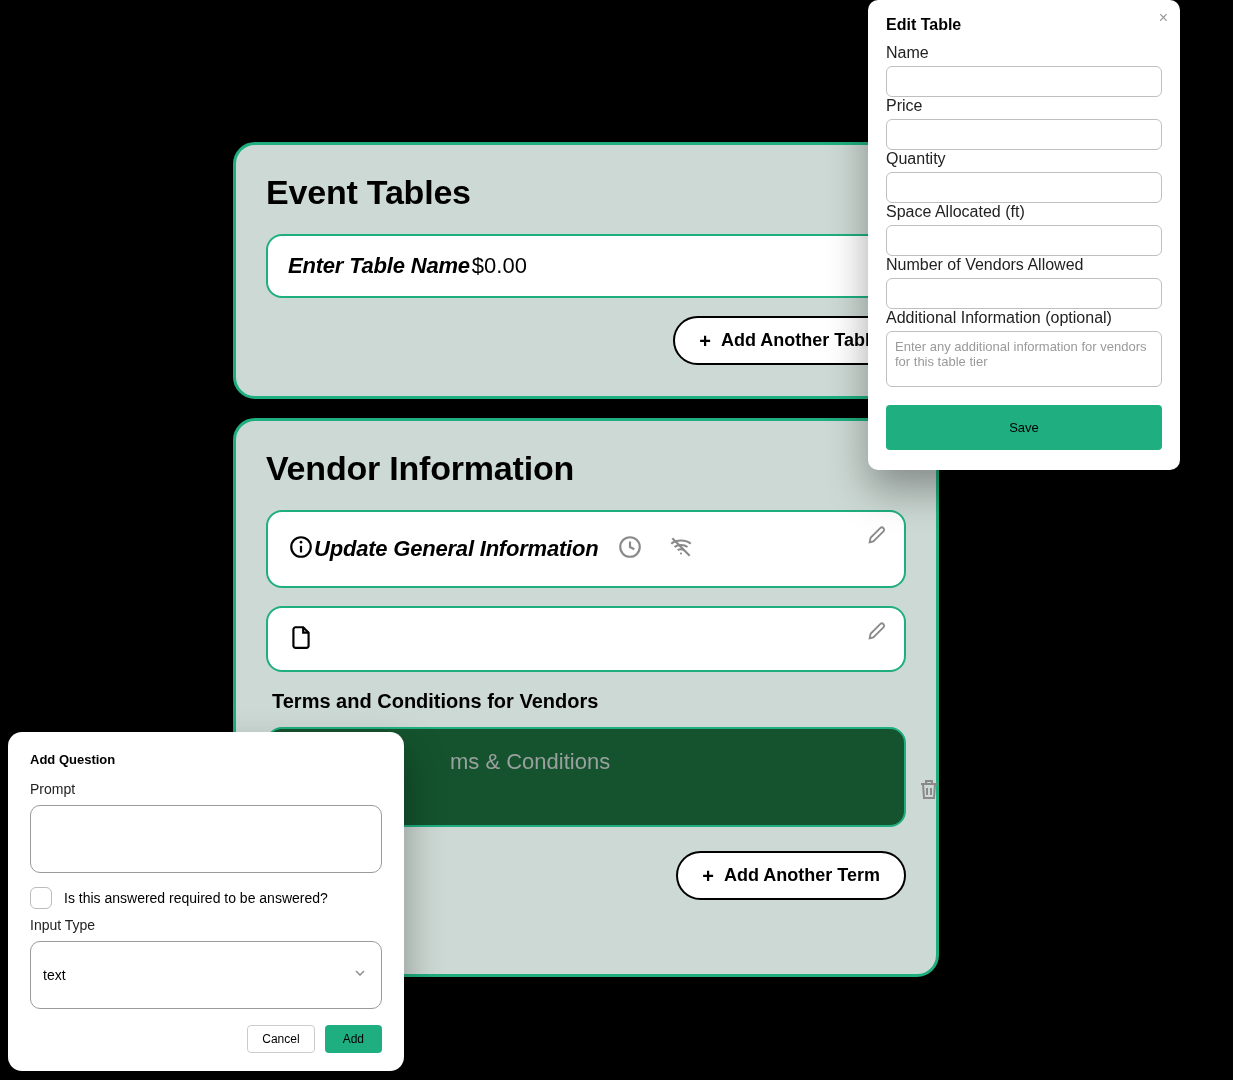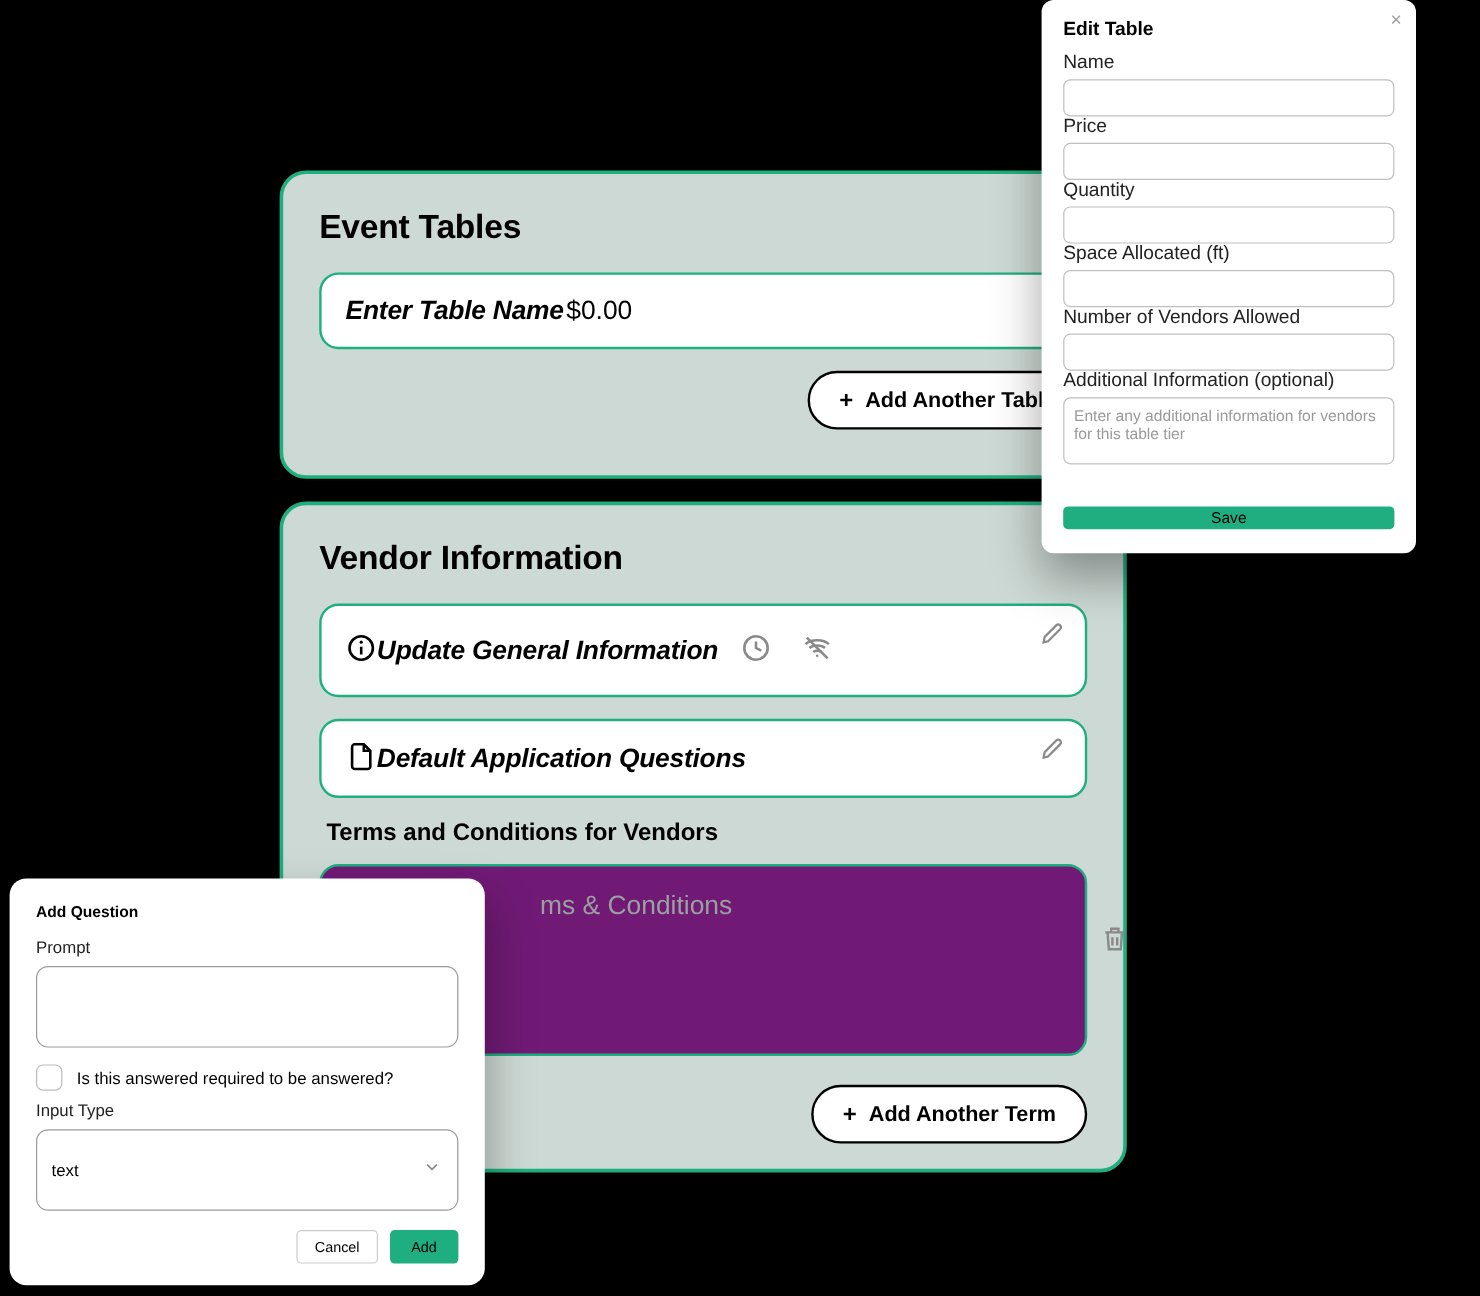--- a/index.html
+++ b/index.html
@@ -14,21 +14,21 @@
   }
 
   
   .panel {
     position: absolute;
     background: #cdd9d4;
     border: 3px solid #1fae80;
     border-radius: 22px;
   }
   .panel-title {
-    font-size: 28px;
+    font-size: 34px;
     font-weight: 700;
     color: #000;
     margin: 0 0 22px 0;
     letter-spacing: -0.2px;
   }
 
   .panel-tables {
     left: 233px;
     top: 142px;
     width: 706px;
@@ -79,25 +79,25 @@
   }
 
   .subheading {
     font-size: 20px;
     font-weight: 700;
     color: #000;
     margin: 6px 0 14px 6px;
   }
 
   .terms-card {
-    background: #701a75;
+    background: #14532d;
     border: 2px solid #1fae80;
     border-radius: 16px;
     padding: 20px 22px;
-    height: 160px;
+    height: 100px;
     position: relative;
   }
   .terms-placeholder {
     color: #9aa0a0;
     font-size: 22px;
   }
   .trash-abs {
     position: absolute;
     right: -35px;
     top: 50px;
@@ -162,27 +162,27 @@
     padding: 7px 8px;
     font-size: 13px;
     font-family: inherit;
   }
   .modal-edit textarea {
     height: 56px;
     resize: none;
   }
   .modal-edit textarea::placeholder { color: #9a9a9a; }
   .save-btn {
-    margin-top: 30px;
+    margin-top: 14px;
     width: 100%;
     background: #1fae80;
     color: #000;
     border: none;
     border-radius: 4px;
-    padding: 2px 0;
+    padding: 15px 0;
     font-size: 13px;
     font-weight: 500;
     cursor: pointer;
   }
 
   
   .modal-q {
     position: absolute;
     left: 8px;
     top: 732px;
@@ -322,21 +322,20 @@
     </span>
   </div>
 
   <div class="card" style="height:66px;">
     <span>
       <svg width="26" height="26" viewBox="0 0 24 24">
           <path class="icon-stroke" d="M7 3 H14 L19 8 V20 C19 21 18 22 17 22 H7 C6 22 5 21 5 20 V5 C5 4 6 3 7 3 Z"></path>
           <polyline class="icon-stroke" points="14,3 14,8 19,8"></polyline>
         </svg>
     </span>
-    <span class="italic-title">Default Application Questions</span>
     <span class="right-icon">
       <svg width="22" height="22" viewBox="0 0 24 24">
           <path class="icon-grey" d="M4 20 L8 19 L19 8 C20 7 20 5.5 19 4.5 C18 3.5 16.5 3.5 15.5 4.5 L5 15 Z"></path>
         </svg>
     </span>
   </div>
 
   <div class="subheading">Terms and Conditions for Vendors</div>
 
   <div style="position:relative;">

